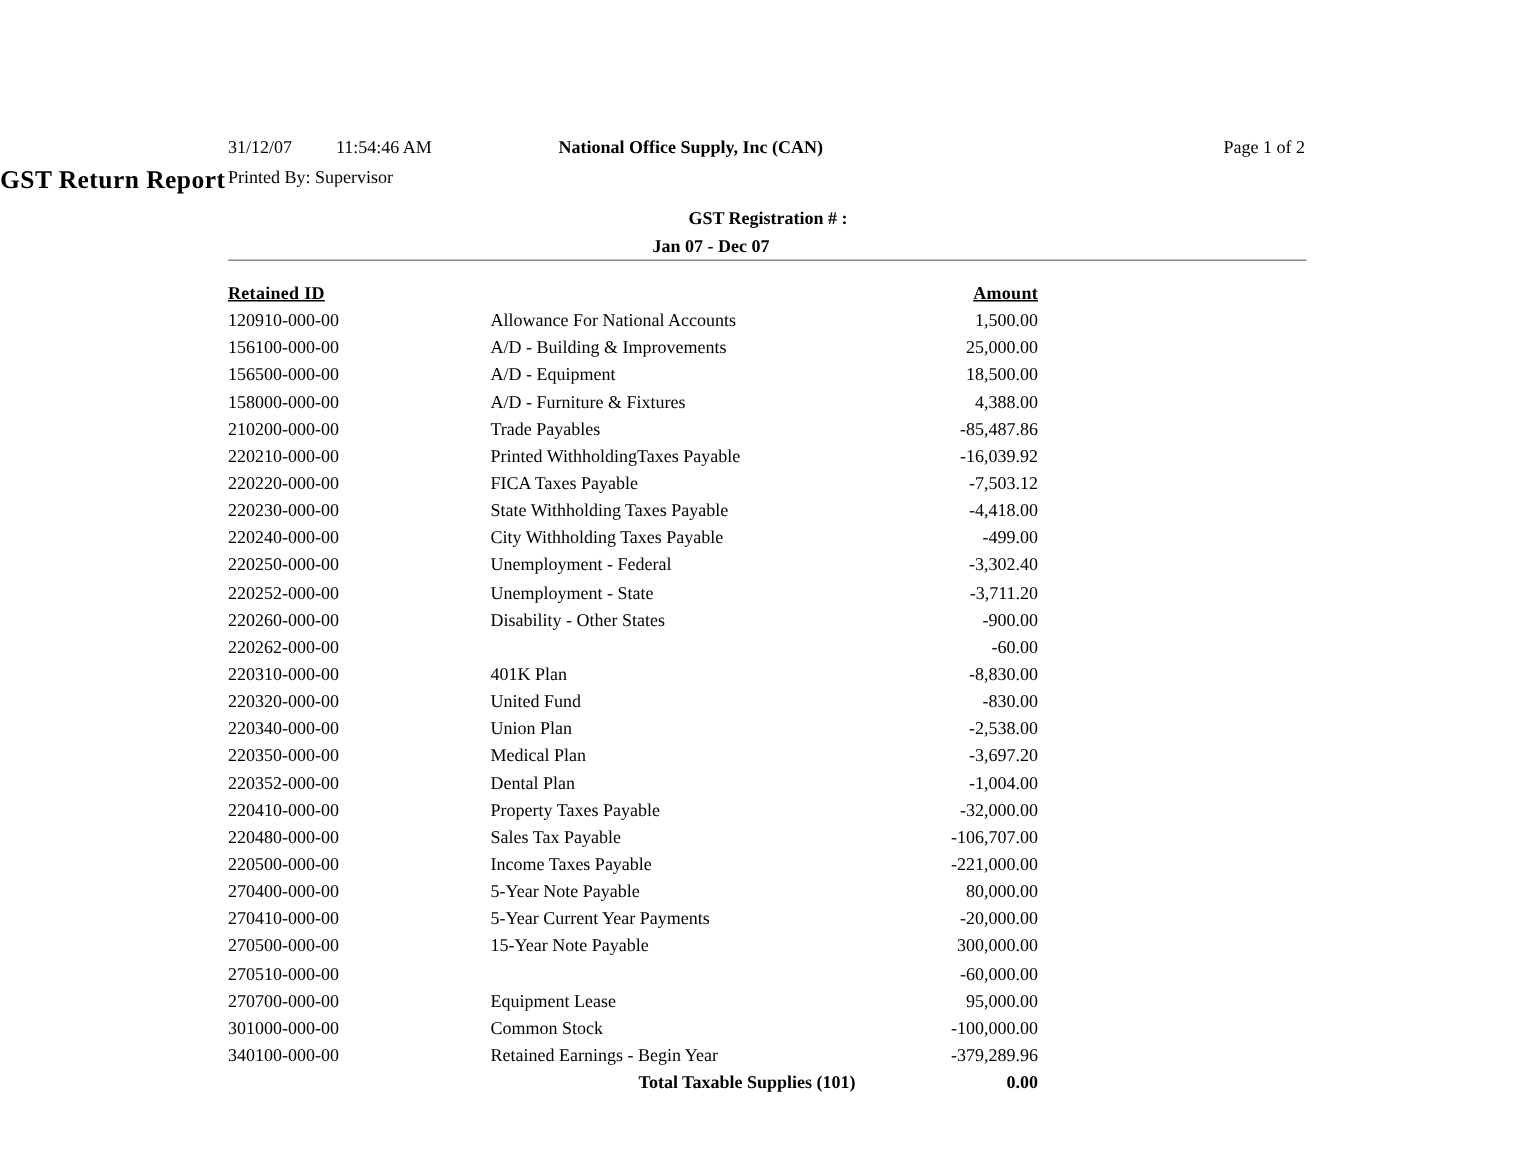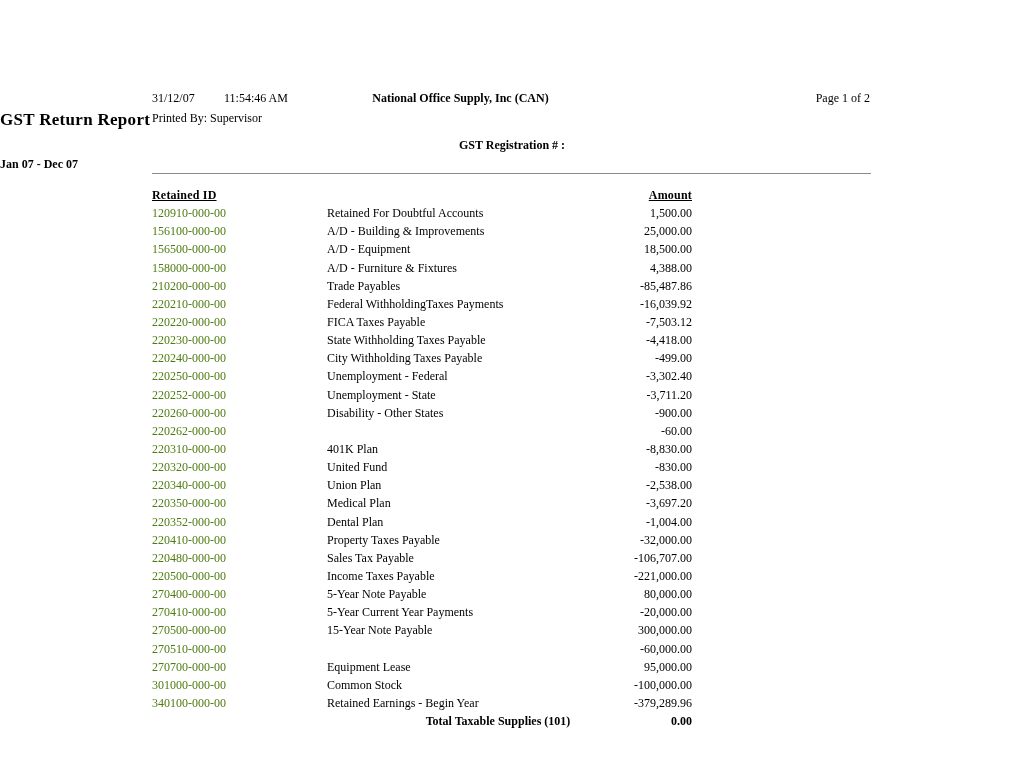--- a/index.html
+++ b/index.html
@@ -25,21 +25,21 @@
     .abs { position: absolute; white-space: nowrap; }
     .hdr-small { font-size: 12px; }
     #print-date { left: 152px; top: 91px; }
     #print-time { left: 224px; top: 91px; }
     #printed-by { left: 152px; top: 111px; }
     #page-num { right: 154px; top: 91px; }
     #company { left: 0; width: 923px; text-align: center; top: 91px; font-weight: bold; font-size: 12px; }
     #company span { display: inline-block; margin-left: -2px; }
     #report-title { left: 0; width: 1024px; text-align: left; top: 110px; font-weight: bold; font-size: 17px; letter-spacing: 0.3px; }
     #reg-line { left: 0; width: 1024px; text-align: center; top: 138px; font-weight: bold; font-size: 12px; }
-    #date-range { left: 0; width: 948px; text-align: left; top: 157px; font-weight: bold; font-size: 12px; }
+    #date-range { left: 0; width: 948px; text-align: center; top: 157px; font-weight: bold; font-size: 12px; }
     .rule {
       position: absolute;
       left: 152px;
       top: 173px;
       width: 719px;
       height: 1px;
       background: #8a8a8a;
     }
     .table {
       position: absolute;
@@ -50,21 +50,21 @@
     }
     .row {
       position: relative;
       height: 18.15px;
       line-height: 15px;
     }
     .col-id { position: absolute; left: 0; width: 170px; }
     .col-desc { position: absolute; left: 175px; width: 260px; }
     .col-amt { position: absolute; right: 0; width: 140px; text-align: right; }
     .head { font-weight: bold; text-decoration: underline; letter-spacing: 0.2px; }
-    .acct-link { color: #4d7c0f; text-decoration: none; cursor: pointer; }
+    .acct-link { color: #000000; text-decoration: none; cursor: pointer; }
     .total-row {
       position: relative;
       height: 18px;
       line-height: 15px;
       font-weight: bold;
     }
     .total-label { position: absolute; left: 262px; width: 168px; text-align: center; }
     .total-amt { position: absolute; right: 0; width: 140px; text-align: right; }
   </style>
 </head>
@@ -86,21 +86,21 @@
   <div class="rule"></div>
 
   <div class="table">
     <div class="row">
       <span class="col-id head">Retained ID</span>
       <span class="col-amt head">Amount</span>
     </div>
     <div id="rows">
         <div class="row">
           <a class="col-id acct-link">120910-000-00</a>
-          <span class="col-desc">Retained For Doubtful Accounts</span>
+          <span class="col-desc">Allowance For National Accounts</span>
           <span class="col-amt">1,500.00</span>
         </div>
         <div class="row">
           <a class="col-id acct-link">156100-000-00</a>
           <span class="col-desc">A/D - Building &amp; Improvements</span>
           <span class="col-amt">25,000.00</span>
         </div>
         <div class="row">
           <a class="col-id acct-link">156500-000-00</a>
           <span class="col-desc">A/D - Equipment</span>
@@ -111,21 +111,21 @@
           <span class="col-desc">A/D - Furniture &amp; Fixtures</span>
           <span class="col-amt">4,388.00</span>
         </div>
         <div class="row">
           <a class="col-id acct-link">210200-000-00</a>
           <span class="col-desc">Trade Payables</span>
           <span class="col-amt">-85,487.86</span>
         </div>
         <div class="row">
           <a class="col-id acct-link">220210-000-00</a>
-          <span class="col-desc">Federal WithholdingTaxes Payments</span>
+          <span class="col-desc">Printed WithholdingTaxes Payable</span>
           <span class="col-amt">-16,039.92</span>
         </div>
         <div class="row">
           <a class="col-id acct-link">220220-000-00</a>
           <span class="col-desc">FICA Taxes Payable</span>
           <span class="col-amt">-7,503.12</span>
         </div>
         <div class="row">
           <a class="col-id acct-link">220230-000-00</a>
           <span class="col-desc">State Withholding Taxes Payable</span>

